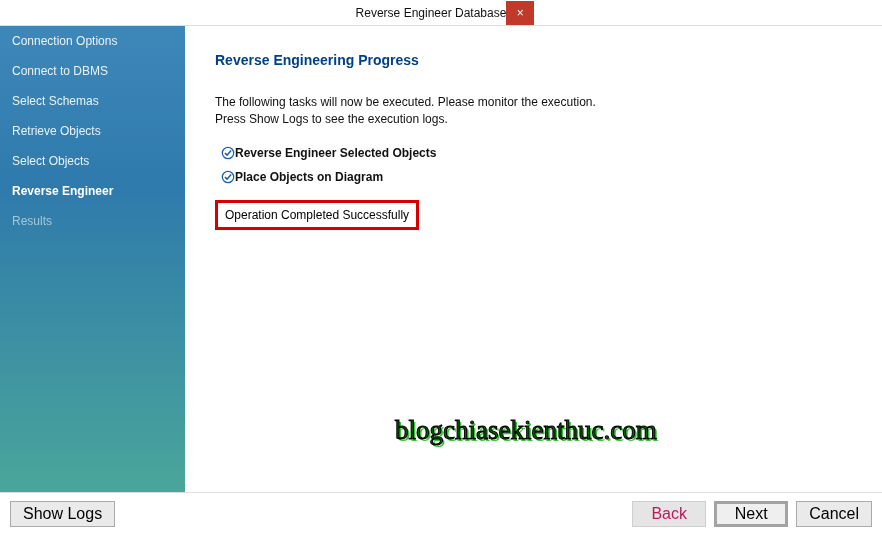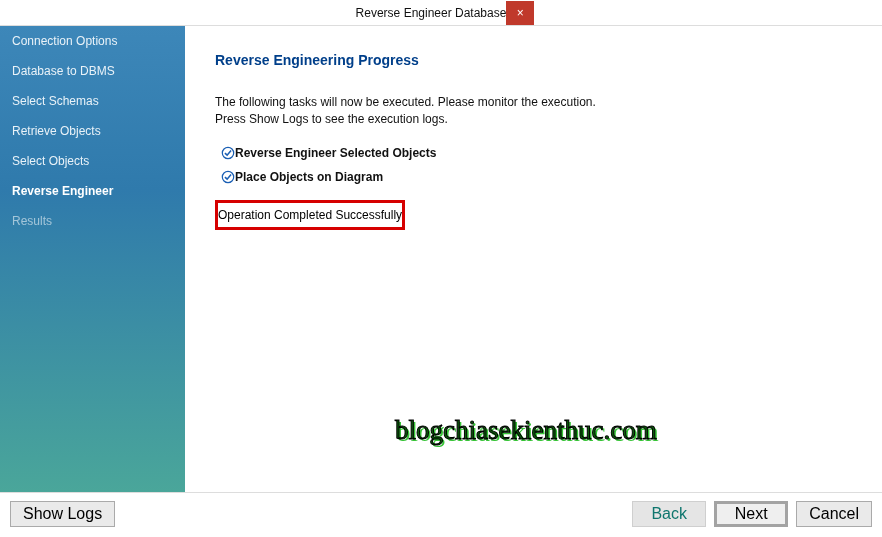--- a/index.html
+++ b/index.html
@@ -12,42 +12,42 @@
     .sidebar { width: 185px; background: linear-gradient(to bottom, #3d87b9 0%, #2f7aac 35%, #4aa69a 100%); display: flex; flex-direction: column; }
     .side-item { padding: 8px 12px; color: #e9f2f8; font-size: 12px; cursor: pointer; }
     .side-item.active { font-weight: bold; color: #fff; }
     .side-item.dim { color: rgba(255,255,255,0.55); }
     .main { flex: 1; background: #fff; padding: 18px 30px 12px 30px; display: flex; flex-direction: column; position: relative; }
     .heading { color: #003f8a; font-size: 14px; font-weight: bold; margin-bottom: 26px; margin-top: 8px; }
     .info-text { color: #111; font-size: 12px; line-height: 1.4; margin-bottom: 18px; }
     .task { display: flex; align-items: flex-start; gap: 0; margin-bottom: 10px; margin-left: 6px; font-weight: bold; }
     .check-icon { width: 14px; height: 14px; }
     .task-label { color: #111; }
-    .status-highlight { display: inline-block; padding: 5px 0; margin-top: 6px; border: 3px solid #d60000; }
+    .status-highlight { display: inline-block; padding: 5px 7px; margin-top: 6px; border: 3px solid #d60000; }
     .footer { display: flex; align-items: center; gap: 8px; padding: 8px 10px 10px 10px; border-top: 1px solid #ddd; background: #fff; }
     .spacer { flex: 1; }
     .btn { min-width: 74px; height: 26px; padding: 0 12px; background: #eaeaea; border: 1px solid #aaa; font-size: 16px; cursor: pointer; }
-    .btn:disabled { color: #0f766e; background: #e5e5e5; border-color: #cfcfcf; cursor: default; }
+    .btn:disabled { color: #be185d; background: #e5e5e5; border-color: #cfcfcf; cursor: default; }
     .btn-highlight { border: 3px solid #a3a3a3; background: #efefef; }
     .watermark { position: absolute; left: 210px; bottom: 46px; font-family: Liberation Serif, serif; font-size: 27px; color: #0b5b0b; -webkit-text-stroke: 1px #000; text-shadow: 2px 2px 0 #37c437; pointer-events: none; }
   </style>
 </head>
 <body>
 
 <div class="window">
   <div class="titlebar">
     <span class="titlebar-text">Reverse Engineer Database</span>
     <div class="close-btn">
       <span>×</span>
     </div>
   </div>
   <div class="body">
     <div class="sidebar">
       <div class="side-item"><span>Connection Options</span></div>
-      <div class="side-item"><span>Database to DBMS</span></div>
+      <div class="side-item"><span>Connect to DBMS</span></div>
       <div class="side-item"><span>Select Schemas</span></div>
       <div class="side-item"><span>Retrieve Objects</span></div>
       <div class="side-item"><span>Select Objects</span></div>
       <div class="side-item active"><span>Reverse Engineer</span></div>
       <div class="side-item dim"><span>Results</span></div>
     </div>
     <div class="main">
       <div class="heading">Reverse Engineering Progress</div>
       <div class="info-text">
         <span>The following tasks will now be executed. Please monitor the execution.</span><br>

